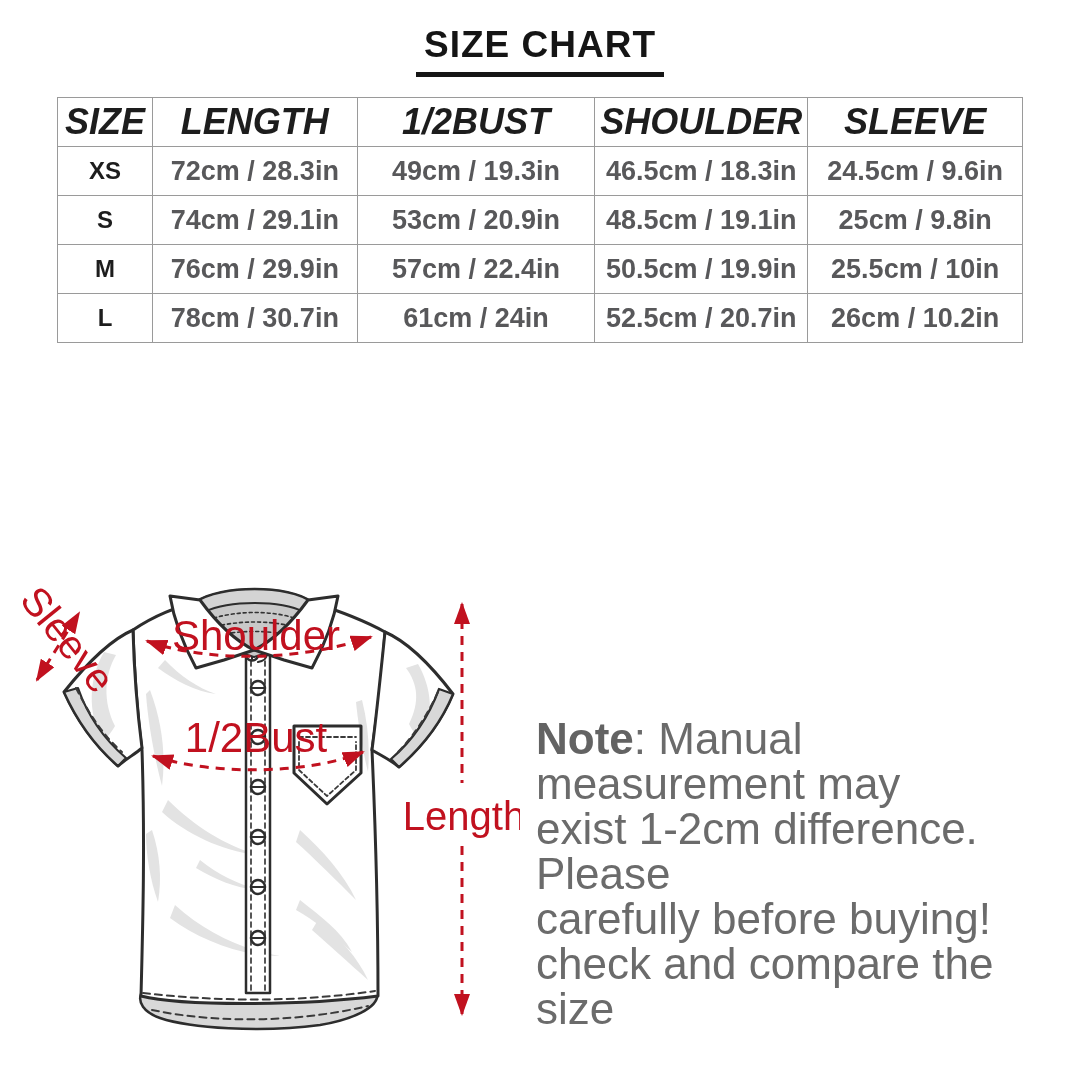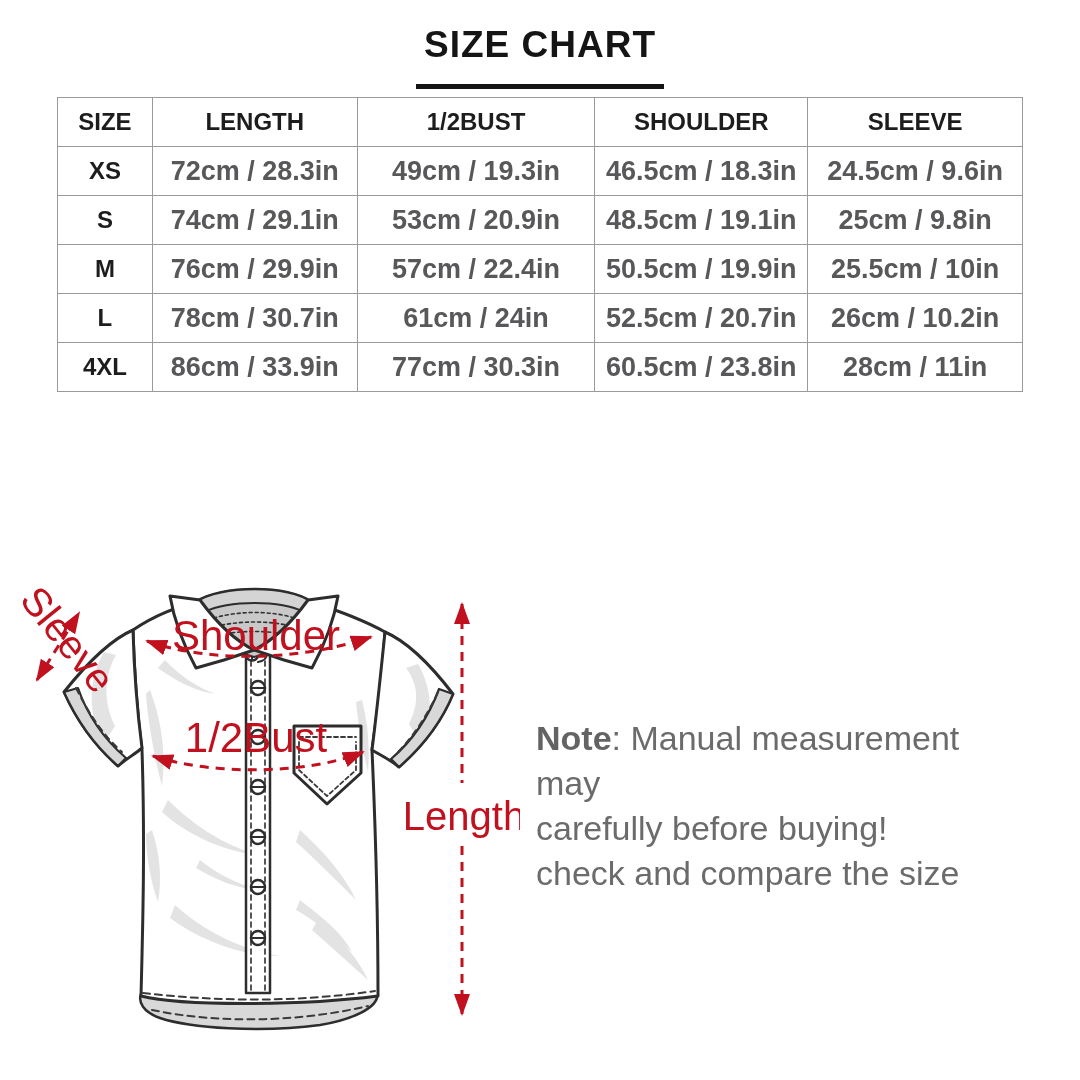--- a/index.html
+++ b/index.html
@@ -2,38 +2,38 @@
 <html><head>
 <meta charset="utf-8">
 <style>
   html,body{margin:0;padding:0;background:#ffffff;}
   .canvas{position:relative;width:1080px;height:1080px;background:#ffffff;overflow:hidden;
           font-family:"Liberation Sans", sans-serif;}
 
   
   .title-wrap{position:absolute;top:24px;left:0;width:100%;text-align:center;}
   .title{display:inline-block;font-size:37px;font-weight:bold;color:#151515;
-         letter-spacing:1px;border-bottom:5px solid #151515;padding:0 8px 18px 8px;}
+         letter-spacing:1px;border-bottom:5px solid #151515;padding:0 8px 6px 8px;}
 
   
   table.size-table{position:absolute;left:57px;top:97px;width:966px;
                    border-collapse:collapse;background:#ffffff;}
   table.size-table th, table.size-table td{
       border:1.5px solid #9a9a9a;text-align:center;vertical-align:middle;
       height:48px;padding:0;}
-  table.size-table th{font-size:24px;font-weight:bold;color:#1d1d1d;}
+  table.size-table th{font-size:36px;font-weight:bold;color:#1d1d1d;font-style:italic;}
   table.size-table td{font-size:27px;color:#58585a;font-weight:bold;}
   table.size-table td.size-col{font-size:24px;font-weight:bold;color:#1d1d1d;}
 
   
   .shirt-svg{position:absolute;left:0;top:558px;width:520px;height:522px;}
 
   
   .note{position:absolute;left:536px;top:716px;width:492px;
-        font-size:34px;line-height:45px;color:#6b6b6b;}
+        font-size:44px;line-height:45px;color:#6b6b6b;}
   .note b{font-weight:bold;color:#636363;}
 </style>
 </head>
 <body>
 
 <div class="canvas">
 
   <div class="title-wrap">
     <span class="title">SIZE CHART</span>
   </div>
@@ -76,27 +76,20 @@
         <td>57cm / 22.4in</td>
         <td>50.5cm / 19.9in</td>
         <td>25.5cm / 10in</td>
       </tr>
       <tr>
         <td class="size-col">L</td>
         <td>78cm / 30.7in</td>
         <td>61cm / 24in</td>
         <td>52.5cm / 20.7in</td>
         <td>26cm / 10.2in</td>
-      </tr>
-      <tr>
-        <td class="size-col">4XL</td>
-        <td>86cm / 33.9in</td>
-        <td>77cm / 30.3in</td>
-        <td>60.5cm / 23.8in</td>
-        <td>28cm / 11in</td>
       </tr>
     </tbody>
   </table>
 
   <svg class="shirt-svg" viewBox="0 558 520 522" xmlns="http://www.w3.org/2000/svg">
     <defs>
       <marker id="arr" markerUnits="userSpaceOnUse" markerWidth="24" markerHeight="18" refX="20" refY="8" orient="auto-start-reverse">
         <path d="M0,0 L22,8 L0,16 Z" fill="#c1111f"></path>
       </marker>
     </defs>
@@ -178,17 +171,18 @@
     <g fill="#c1111f" stroke="none" font-family="Liberation Sans, sans-serif">
       <text x="256" y="650" font-size="42" text-anchor="middle">Shoulder</text>
       <text x="256" y="752" font-size="42" text-anchor="middle">1/2Bust</text>
       <text transform="translate(57,648) rotate(51)" font-size="40" text-anchor="middle">Sleeve</text>
       <text x="464" y="830" font-size="40" text-anchor="middle">Length</text>
     </g>
   </svg>
 
   <div class="note">
     <div><b>Note</b><span>: Manual measurement may</span></div>
+    <div>exist 1-2cm difference. Please</div>
     <div>carefully before buying!</div>
     <div>check and compare the size</div>
   </div>
 
 </div>
 
 </body></html>

